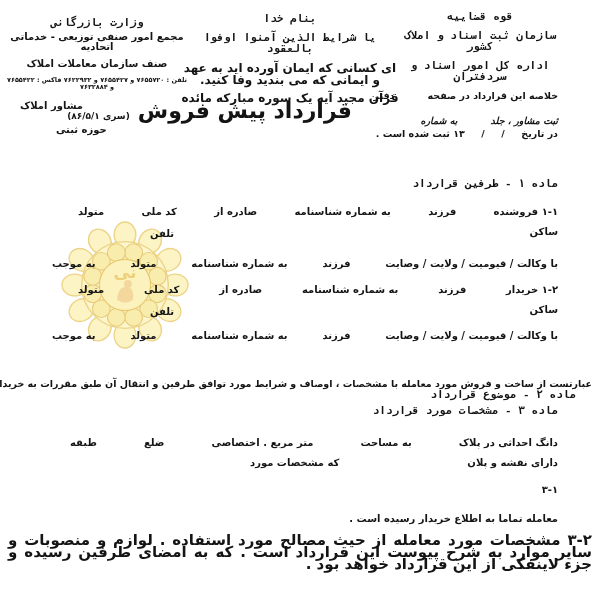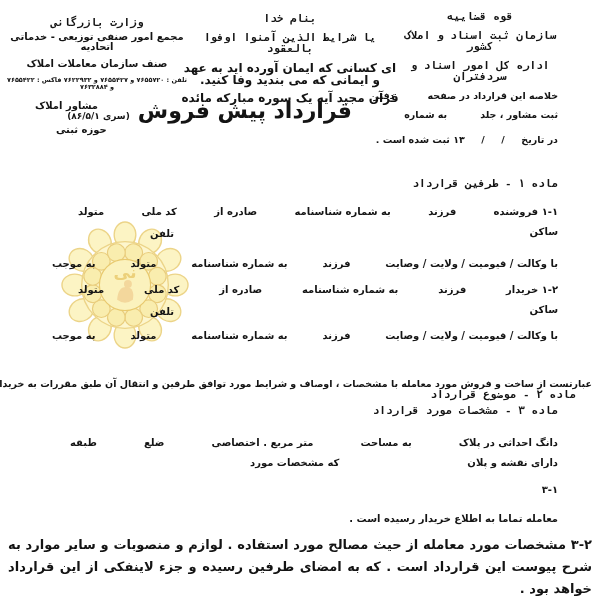--- a/index.html
+++ b/index.html
@@ -61,22 +61,22 @@
   .title-series { font-size: 9px; margin-top: 10px; }
   .body-par {
     position: absolute;
     right: 8px; left: 8px;
     font-size: 9.5px;
     white-space: nowrap;
   }
   .body-par2 {
     position: absolute;
     right: 8px; left: 8px;
-    font-size: 13px;
-    line-height: 22px;
+    font-size: 15px;
+    line-height: 12px;
     text-align: justify;
   }
 </style>
 </head>
 <body>
 
 <div class="page">
 
   <svg class="flower" viewBox="0 0 140 130" aria-hidden="true">
     <g fill="#fcf4c4" stroke="#ecd488" stroke-width="1.4">
@@ -178,30 +178,30 @@
 
   <div class="abs hblock center" style="left:6px; top:18px; width:182px;">
     <div class="fs11">وزارت بازرگانی</div>
     <div class="fs10" style="margin-top:3px;">مجمع امور صنفی توزیعی - خدماتی اتحادیه</div>
     <div class="fs10 gap7">صنف سازمان معاملات املاک</div>
     <div class="fs6 gap8">تلفن : ۷۶۵۵۷۲۰ و ۷۶۵۵۴۲۷ و ۷۶۲۲۹۳۲ فاکس : ۷۶۵۵۴۲۲ و ۷۶۳۲۸۸۴</div>
   </div>
 
   <div class="abs" style="right:42px; top:90px; ">
     <div class="fs95 pre">خلاصه این قرارداد در صفحه          دفتر</div>
-    <div class="fs95 pre" style="margin-top:8px;">ثبت مشاور ، جلد          به شماره</div>
-    <div class="fs95 pre" style="margin-top:14px;">در تاریخ     /     /     ۱۳ ثبت شده است .</div>
+    <div class="fs95 pre" style="margin-top:14px;font-style:italic;">ثبت مشاور ، جلد          به شماره</div>
+    <div class="fs95 pre" style="margin-top:2px;">در تاریخ     /     /     ۱۳ ثبت شده است .</div>
   </div>
 
   <div class="title-wrap">
     <span class="title-main">قرارداد پیش فروش</span>
     <span class="title-series">(سری ۸۶/۵/۱)</span>
   </div>
 
-  <div class="abs fs10" style="left:35px; top:100px;">مشاور املاک</div>
+  <div class="abs fs10" style="left:20px; top:100px;">مشاور املاک</div>
   <div class="abs fs10" style="left:40px; top:124px;margin-left:16px;">حوزه ثبتی</div>
 
   <div class="abs fs11" style="right:42px; top:177px;">ماده ۱ - طرفین قرارداد</div>
 
   <div class="frow" style="right:42px; left:78px; top:205px;">
     <span>۱-۱ فروشنده</span>
     <span>فرزند</span>
     <span>به شماره شناسنامه</span>
     <span>صادره از</span>
     <span>کد ملی</span>

